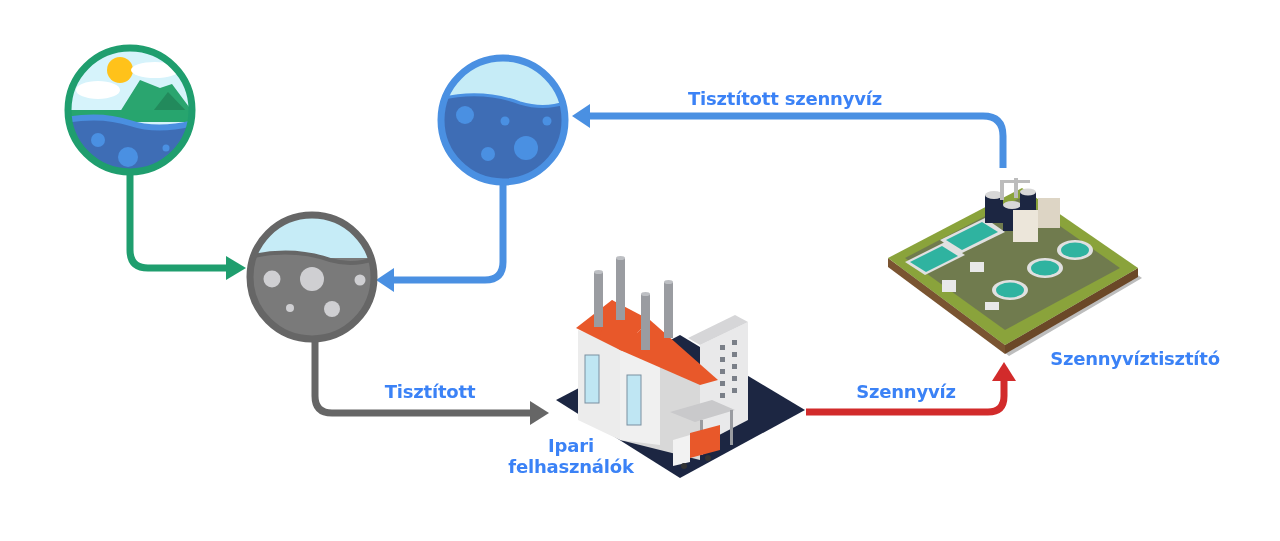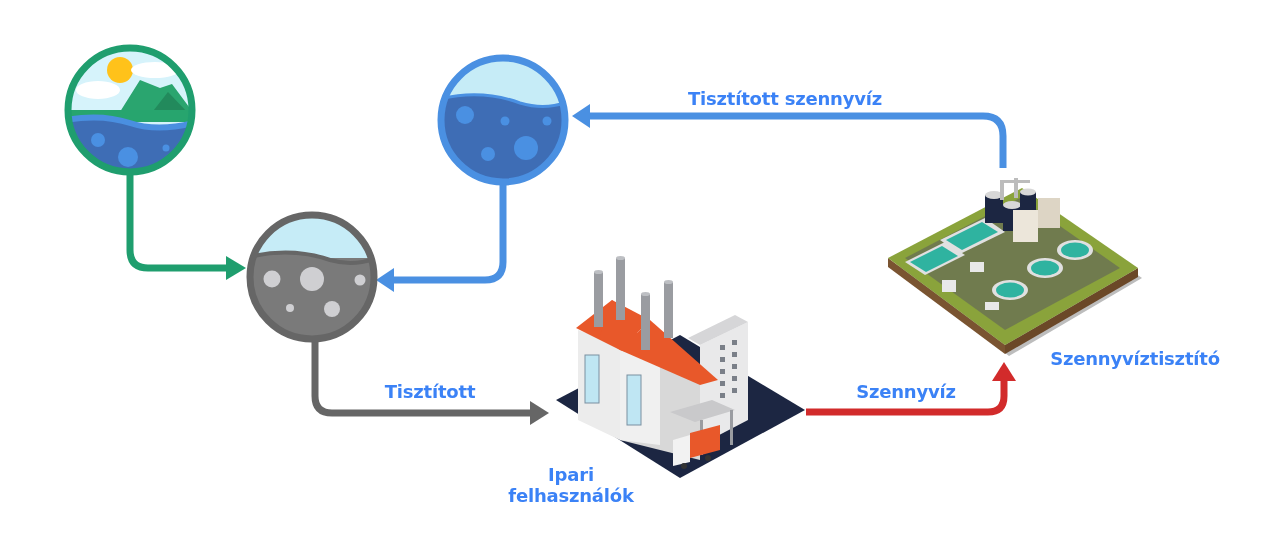--- a/index.html
+++ b/index.html
@@ -184,21 +184,21 @@
 
 
 
 
 <div class="lbl" style="left:680px; top:88px; width:210px;">Tisztított szennyvíz</div>
 
 <div class="lbl" style="left:378px; top:381px; width:104px;">Tisztított</div>
 
 <div class="lbl" style="left:854px; top:381px; width:104px;">Szennyvíz</div>
 
-<div class="lbl" style="left:506px; top:464px; width:130px;">
+<div class="lbl" style="left:506px; top:435px; width:130px;">
   <div>Ipari</div>
   <div>felhasználók</div>
 </div>
 
 <div class="lbl" style="left:1045px; top:328px; width:180px;margin-top:20px;">
   <div>Szennyvíztisztító</div>
 </div>
 </div>
 
 </body></html>

